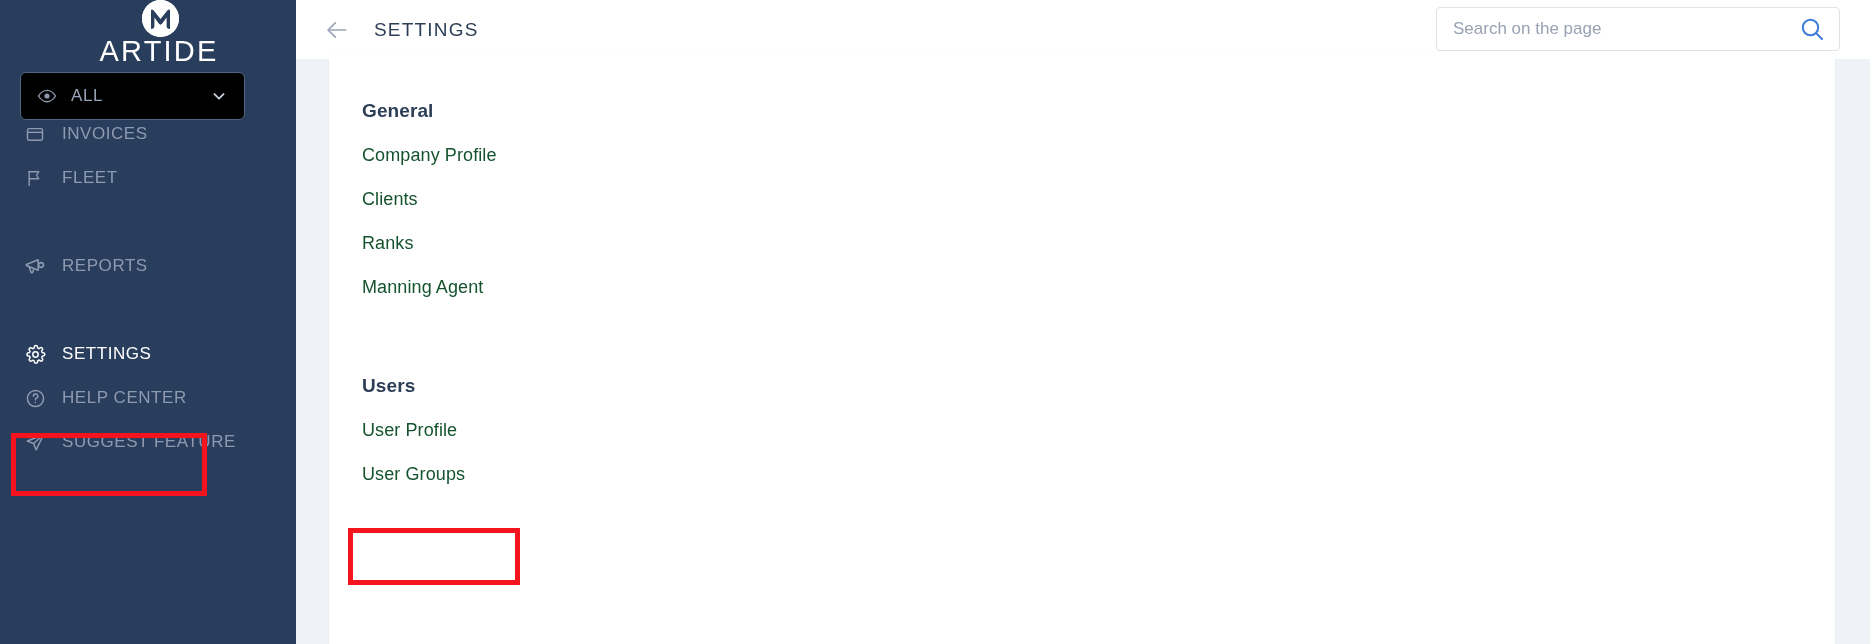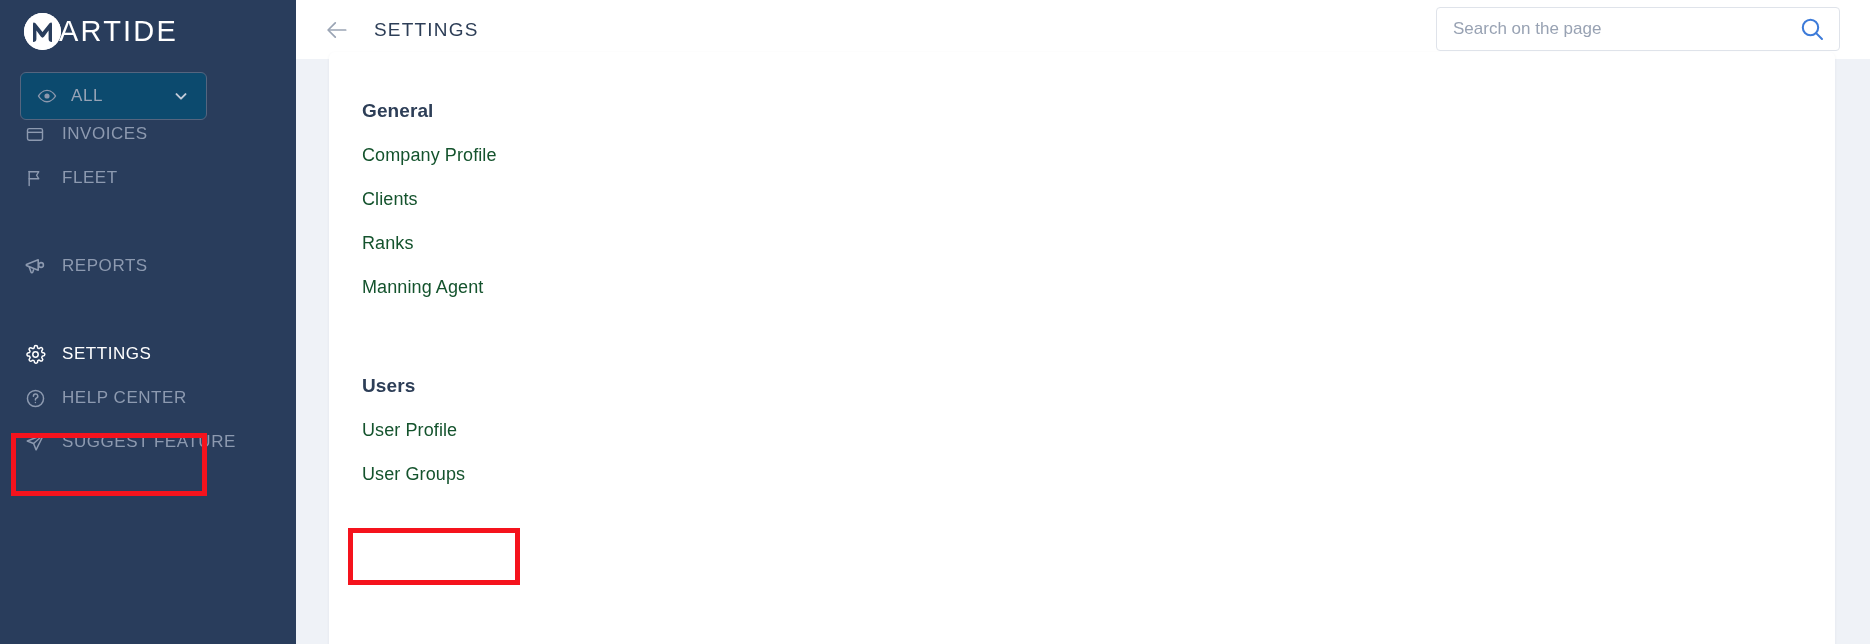--- a/index.html
+++ b/index.html
@@ -15,45 +15,45 @@
   
   #sidebar {
     position: relative;
     width: 296px; height: 644px;
     background: #293d5c;
     flex: 0 0 296px;
     overflow: hidden;
   }
   .logo-row {
     display: flex; align-items: center;
-    height: 62px; padding-left: 24px;
+    height: 62px; padding-left: 24px; flex-direction: column;
   }
   .logo-mark {
     width: 37px; height: 37px; border-radius: 50%;
     background: #ffffff; position: relative; flex: 0 0 37px;
     display: flex; align-items: center; justify-content: center;
   }
   .logo-mark svg { display: block; }
   .logo-word {
     color: #ffffff;
     font-size: 29px;
     letter-spacing: 2.2px;
     font-weight: 400;
     margin-left: -2px;
     line-height: 1;
   }
 
   
   .vis-dropdown {
     position: absolute;
     left: 20px; top: 72px;
-    width: 187px; height: 48px;
+    width: 225px; height: 48px;
     border: 1px solid #55657f;
     border-radius: 6px;
-    background: #0c4a6e;
+    background: #000000;
     display: flex; align-items: center;
     z-index: 5;
     cursor: pointer;
   }
   .vis-dropdown .eye { margin-left: 16px; display: flex; }
   .vis-dropdown .lbl {
     color: #97a3b6; font-size: 17px; letter-spacing: 0.6px;
     margin-left: 14px; flex: 1;
   }
   .vis-dropdown .chev { margin-right: 16px; display: flex; }

